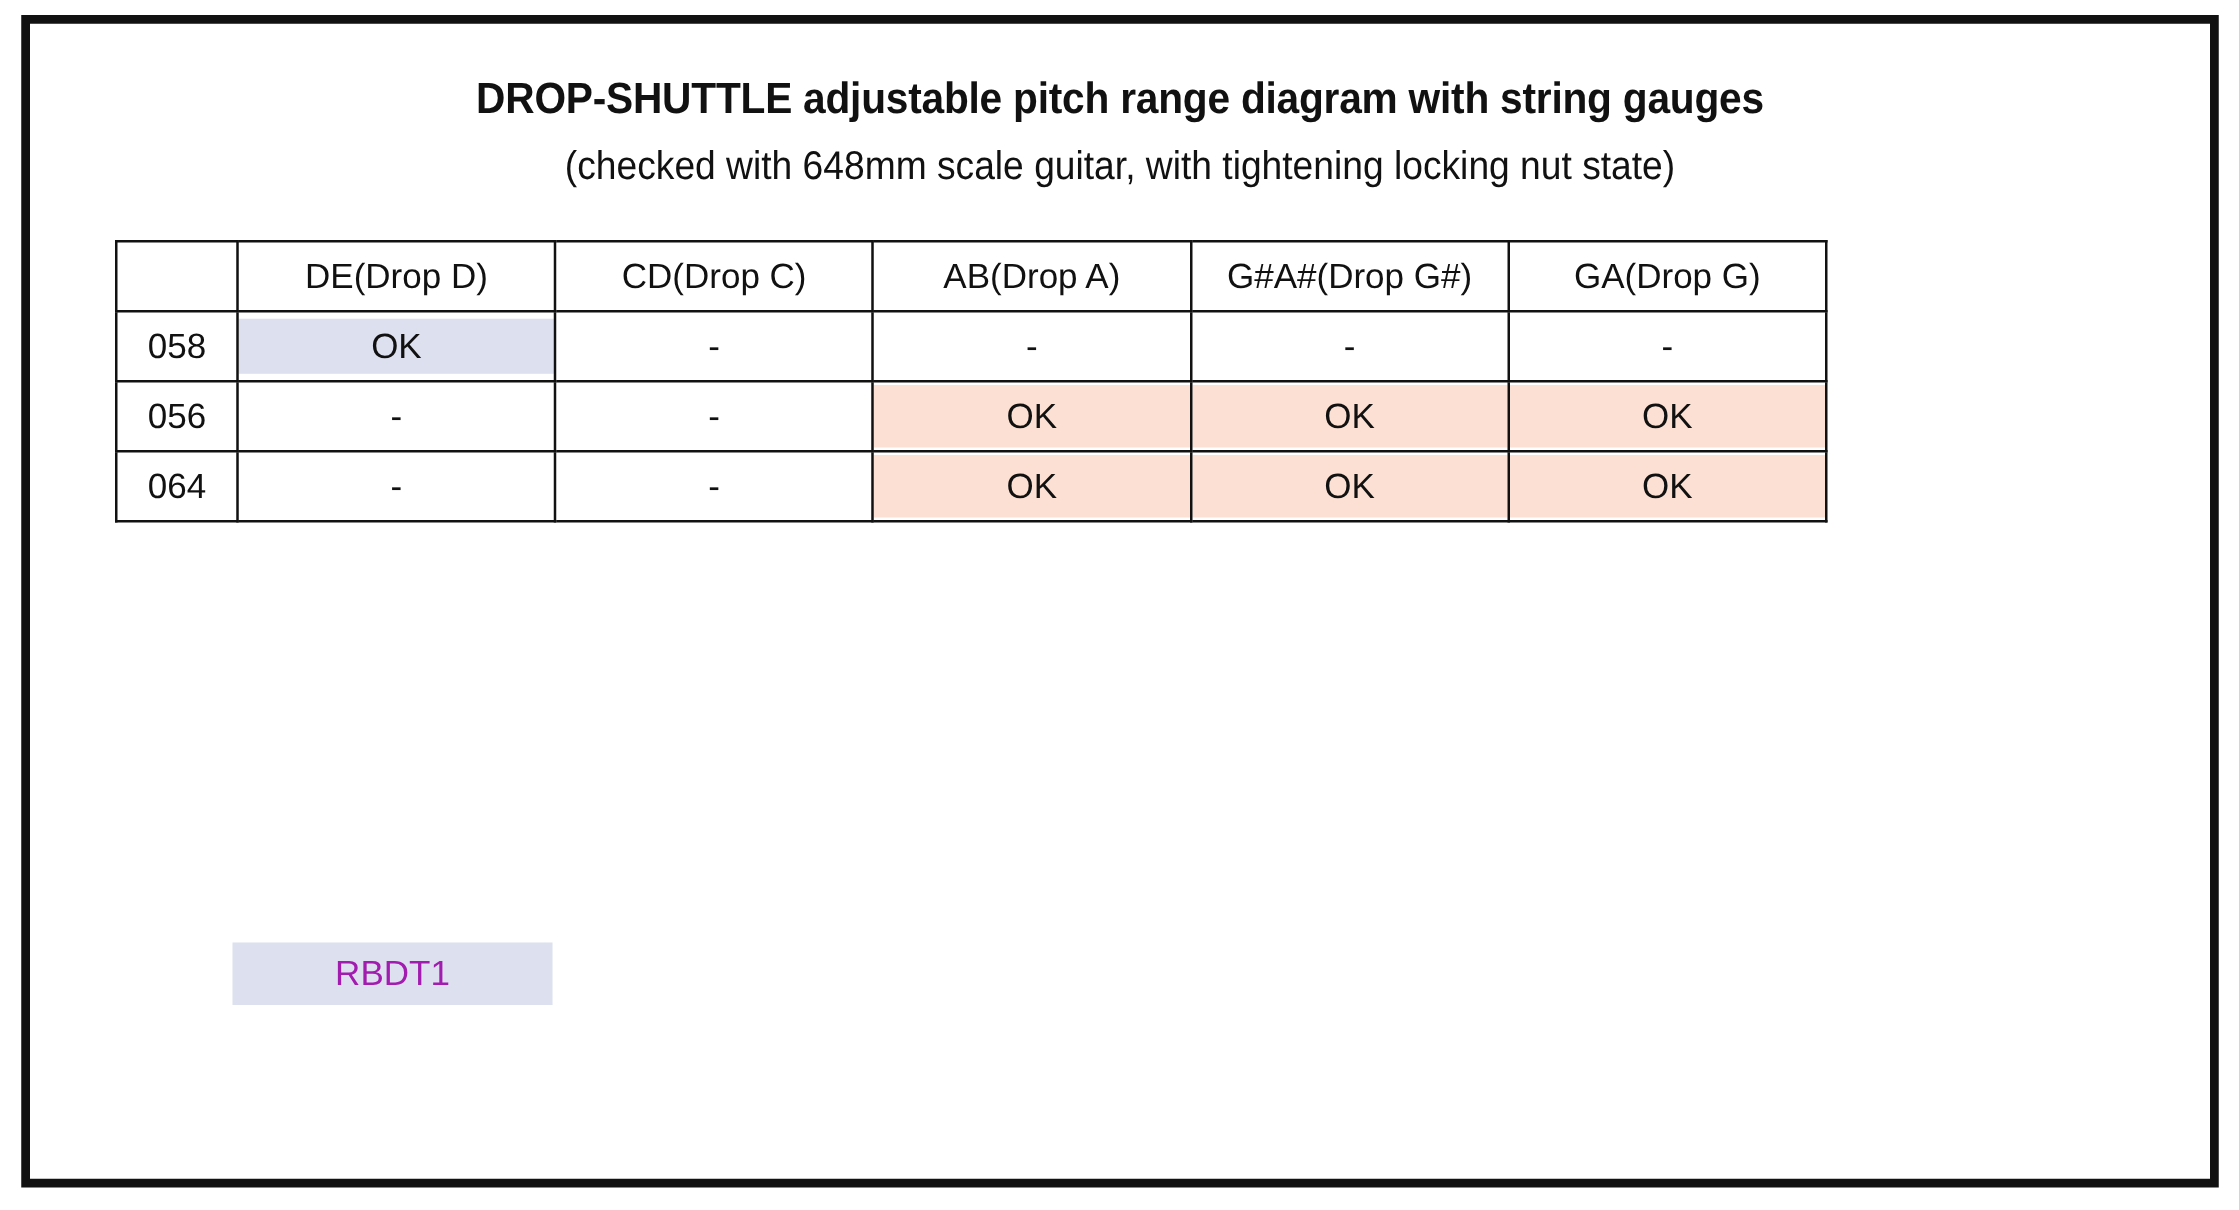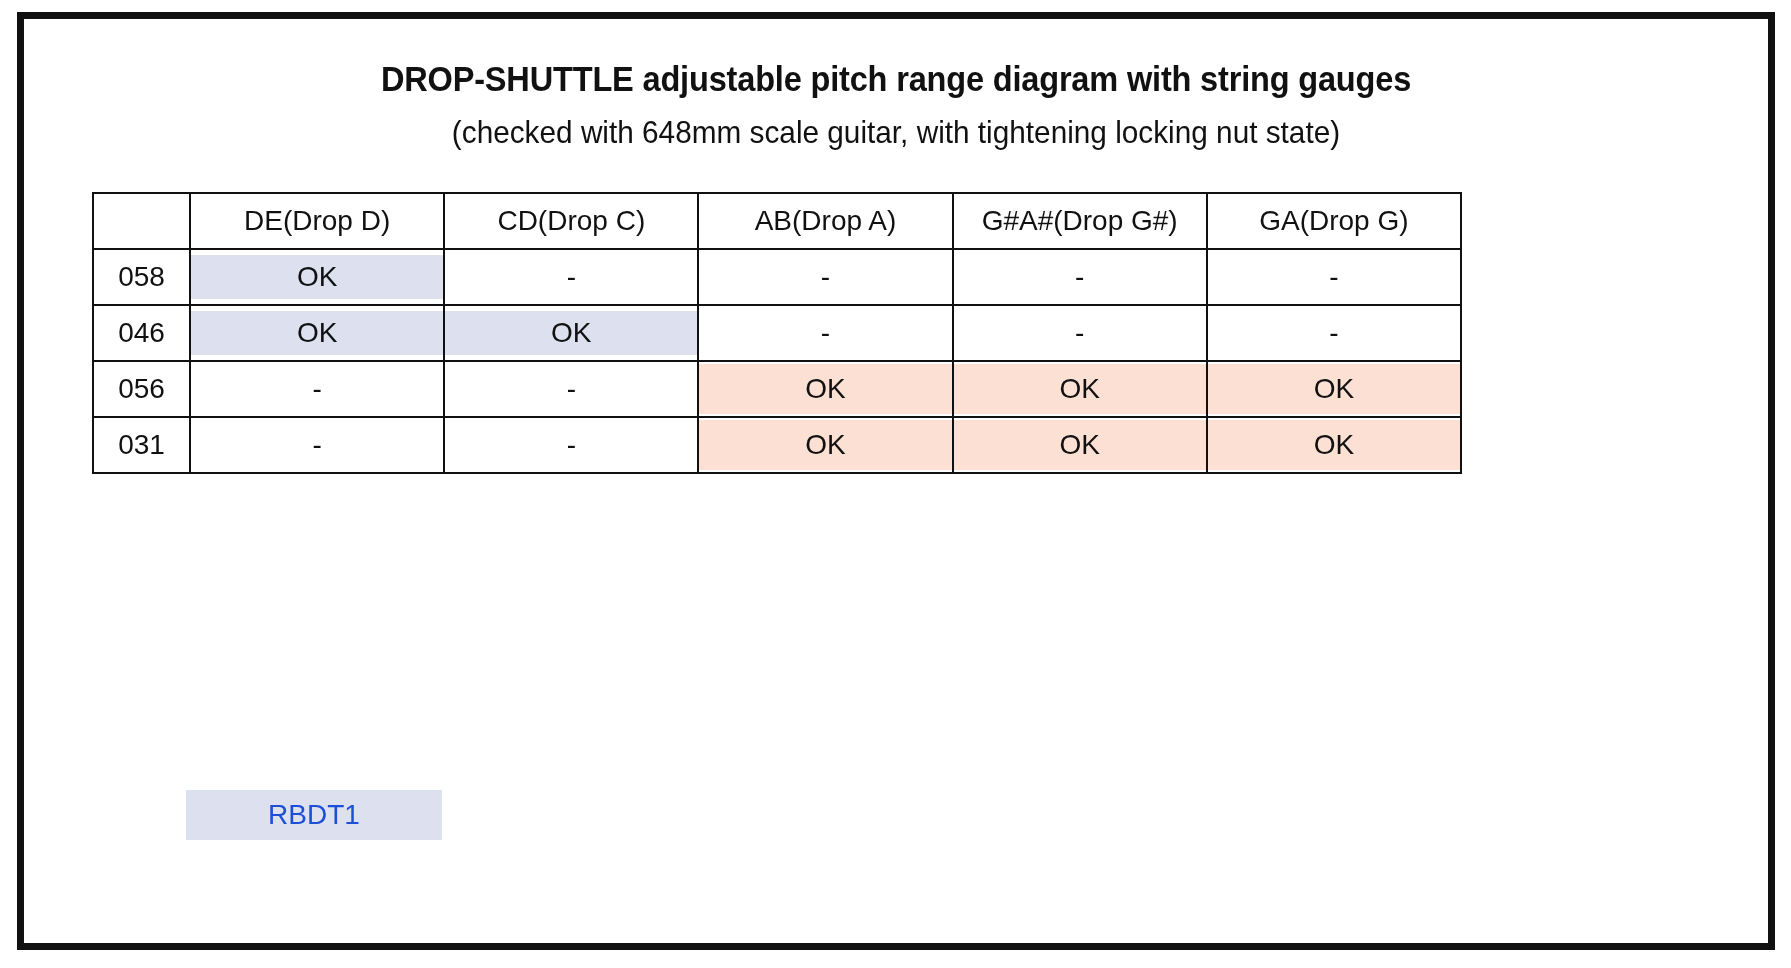--- a/index.html
+++ b/index.html
@@ -147,22 +147,21 @@
     top: 735px;
     width: 256px;
     font-family: "Liberation Sans Narrow", "Liberation Sans", sans-serif;
   }
   .legend-row {
     height: 50px;
     display: flex;
     align-items: center;
     justify-content: center;
     font-size: 28px;
-    color: #1d4ed8;
-    margin-top: 36px;
+    color: #a21caf;
   }
   .legend-row.sw-rbdt1 { background: #dce0ef; }
   .legend-row.sw-rbdt2 { background: #fce0d3; }
 </style>
 </head>
 <body>
 
 <div id="page">
   <div id="frame">
     <div id="inner">
@@ -219,61 +218,41 @@
                 </td>
                 <td>
                   <div class="cellbox fill-none">-</div>
                 </td>
                 <td>
                   <div class="cellbox fill-none">-</div>
                 </td>
               </tr>
               <tr>
                 <td>
-                  <div class="cellbox fill-none">046</div>
-                </td>
-                <td>
-                  <div class="cellbox fill-rbdt1">OK</div>
-                </td>
-                <td>
-                  <div class="cellbox fill-rbdt1">OK</div>
-                </td>
-                <td>
-                  <div class="cellbox fill-none">-</div>
-                </td>
-                <td>
-                  <div class="cellbox fill-none">-</div>
-                </td>
-                <td>
-                  <div class="cellbox fill-none">-</div>
+                  <div class="cellbox fill-none">056</div>
+                </td>
+                <td>
+                  <div class="cellbox fill-none">-</div>
+                </td>
+                <td>
+                  <div class="cellbox fill-none">-</div>
+                </td>
+                <td>
+                  <div class="cellbox fill-rbdt2">OK</div>
+                </td>
+                <td>
+                  <div class="cellbox fill-rbdt2">OK</div>
+                </td>
+                <td>
+                  <div class="cellbox fill-rbdt2">OK</div>
                 </td>
               </tr>
               <tr>
                 <td>
-                  <div class="cellbox fill-none">056</div>
-                </td>
-                <td>
-                  <div class="cellbox fill-none">-</div>
-                </td>
-                <td>
-                  <div class="cellbox fill-none">-</div>
-                </td>
-                <td>
-                  <div class="cellbox fill-rbdt2">OK</div>
-                </td>
-                <td>
-                  <div class="cellbox fill-rbdt2">OK</div>
-                </td>
-                <td>
-                  <div class="cellbox fill-rbdt2">OK</div>
-                </td>
-              </tr>
-              <tr>
-                <td>
-                  <div class="cellbox fill-none">031</div>
+                  <div class="cellbox fill-none">064</div>
                 </td>
                 <td>
                   <div class="cellbox fill-none">-</div>
                 </td>
                 <td>
                   <div class="cellbox fill-none">-</div>
                 </td>
                 <td>
                   <div class="cellbox fill-rbdt2">OK</div>
                 </td>

